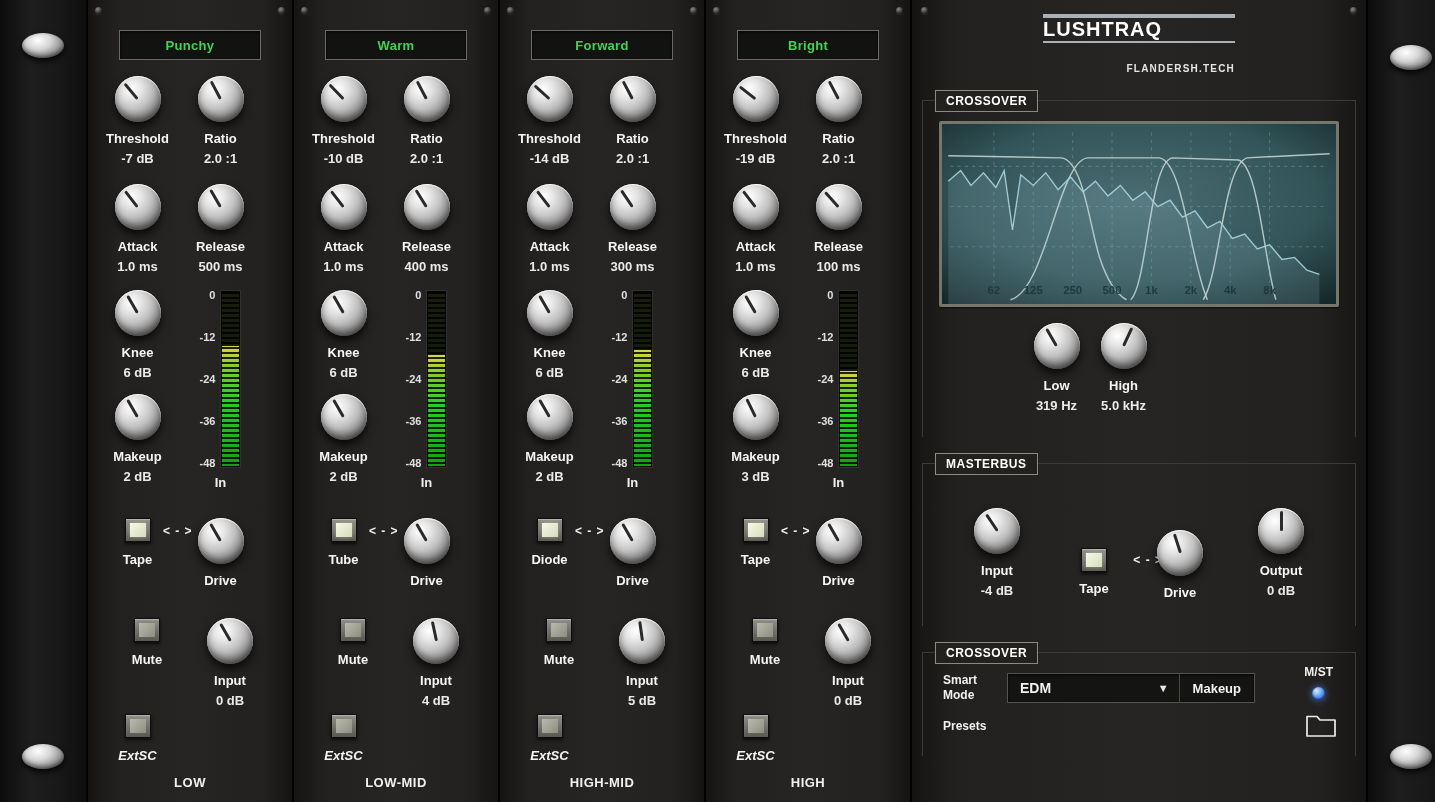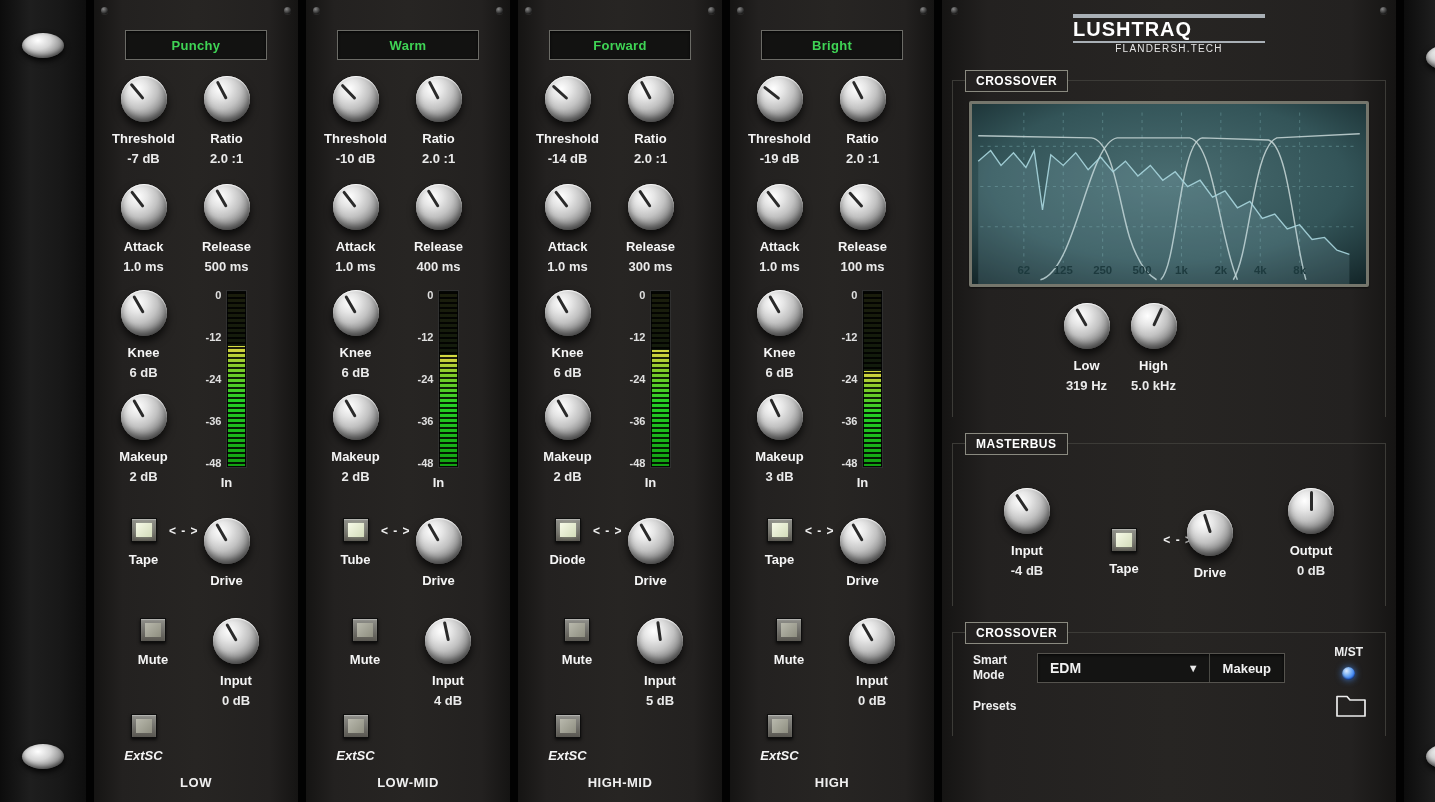--- a/index.html
+++ b/index.html
@@ -1,19 +1,19 @@
 <!DOCTYPE html>
 <html style="--preset-green: #3fd455; --led-blue: #3b82f6; --meter-green: #25cf25;"><head>
 <meta charset="utf-8">
 <style>
   :root{ --preset-green:#3fd455; --led-blue:#3b82f6; --meter-green:#25cf25; }
   *{margin:0;padding:0;box-sizing:border-box;}
   html,body{width:1435px;height:802px;}
   body{background:#020202;font-family:"Liberation Sans","DejaVu Sans",sans-serif;overflow:hidden;color:#f0f0f0;}
-  .rack{display:flex;width:1183px;height:802px;gap:8px;background:#020202;}
+  .rack{display:flex;width:1183px;height:802px;gap:2px;background:#020202;}
 
   
   .ear{flex:0 0 86px;position:relative;background:linear-gradient(90deg,#0c0c0c,#1e1e1e 35%,#181818 70%,#0e0e0e);}
   .screw{position:absolute;left:50%;width:42px;height:25px;margin-left:-21px;border-radius:50%;
     background:radial-gradient(ellipse at 38% 30%,#ffffff,#d5d5d5 35%,#999 62%,#3f3f3f 100%);
     box-shadow:0 3px 6px rgba(0,0,0,.9), inset 0 -2px 4px rgba(0,0,0,.45);}
   .screw.top{top:33px;} .screw.bottom{bottom:33px;}
   .ear.right .screw.top{top:45px;}
 
   
@@ -71,21 +71,21 @@
   .mute-row{display:flex;margin-top:30px;align-items:flex-start;margin-left:19px;}
   .extsc-row{display:flex;margin-top:6px;align-items:flex-start;font-style:italic;}
   .band-name{position:absolute;bottom:12px;left:0;width:100%;text-align:center;font-size:13px;font-weight:bold;letter-spacing:.5px;}
 
   
   .panel{flex:1;position:relative;display:flex;flex-direction:column;
     background:linear-gradient(90deg,#151413,#232120 10%,#272523 50%,#232120 90%,#151413);}
   .logo{margin:14px auto 0;width:192px;}
   .logo-main{border-top:4px solid #a9b0b6;border-bottom:2px solid #a9b0b6;text-align:left;font-size:20px;font-weight:bold;
     letter-spacing:1px;color:#fff;line-height:1.15;}
-  .logo-sub{text-align:center;font-size:10px;font-weight:normal;letter-spacing:1.2px;color:#e5e5e5;margin-top:0;}
+  .logo-sub{text-align:right;font-size:10px;font-weight:bold;letter-spacing:1.2px;color:#e5e5e5;margin-top:20px;}
 
   .section{position:relative;margin:26px 10px 0;border:1px solid #3c3b37;border-bottom:none;}
   .legend{position:absolute;top:-11px;left:12px;background:#232120;border:1px solid #8a8a80;padding:3px 10px;
     font-size:12px;font-weight:bold;letter-spacing:.5px;color:#fff;}
 
   .lcd-frame{margin:20px 16px 0;height:186px;border:3px solid #75766c;border-radius:2px;background:#101d1f;
     box-shadow:inset 0 0 10px rgba(0,0,0,.8), 0 1px 2px rgba(0,0,0,.6);overflow:hidden;cursor:pointer;}
   .lcd-frame svg{display:block;width:100%;height:100%;}
   .xover-knobs{display:flex;margin:16px 0 24px 100px;}
   .xover-knobs .kcell{flex:0 0 67px;}

